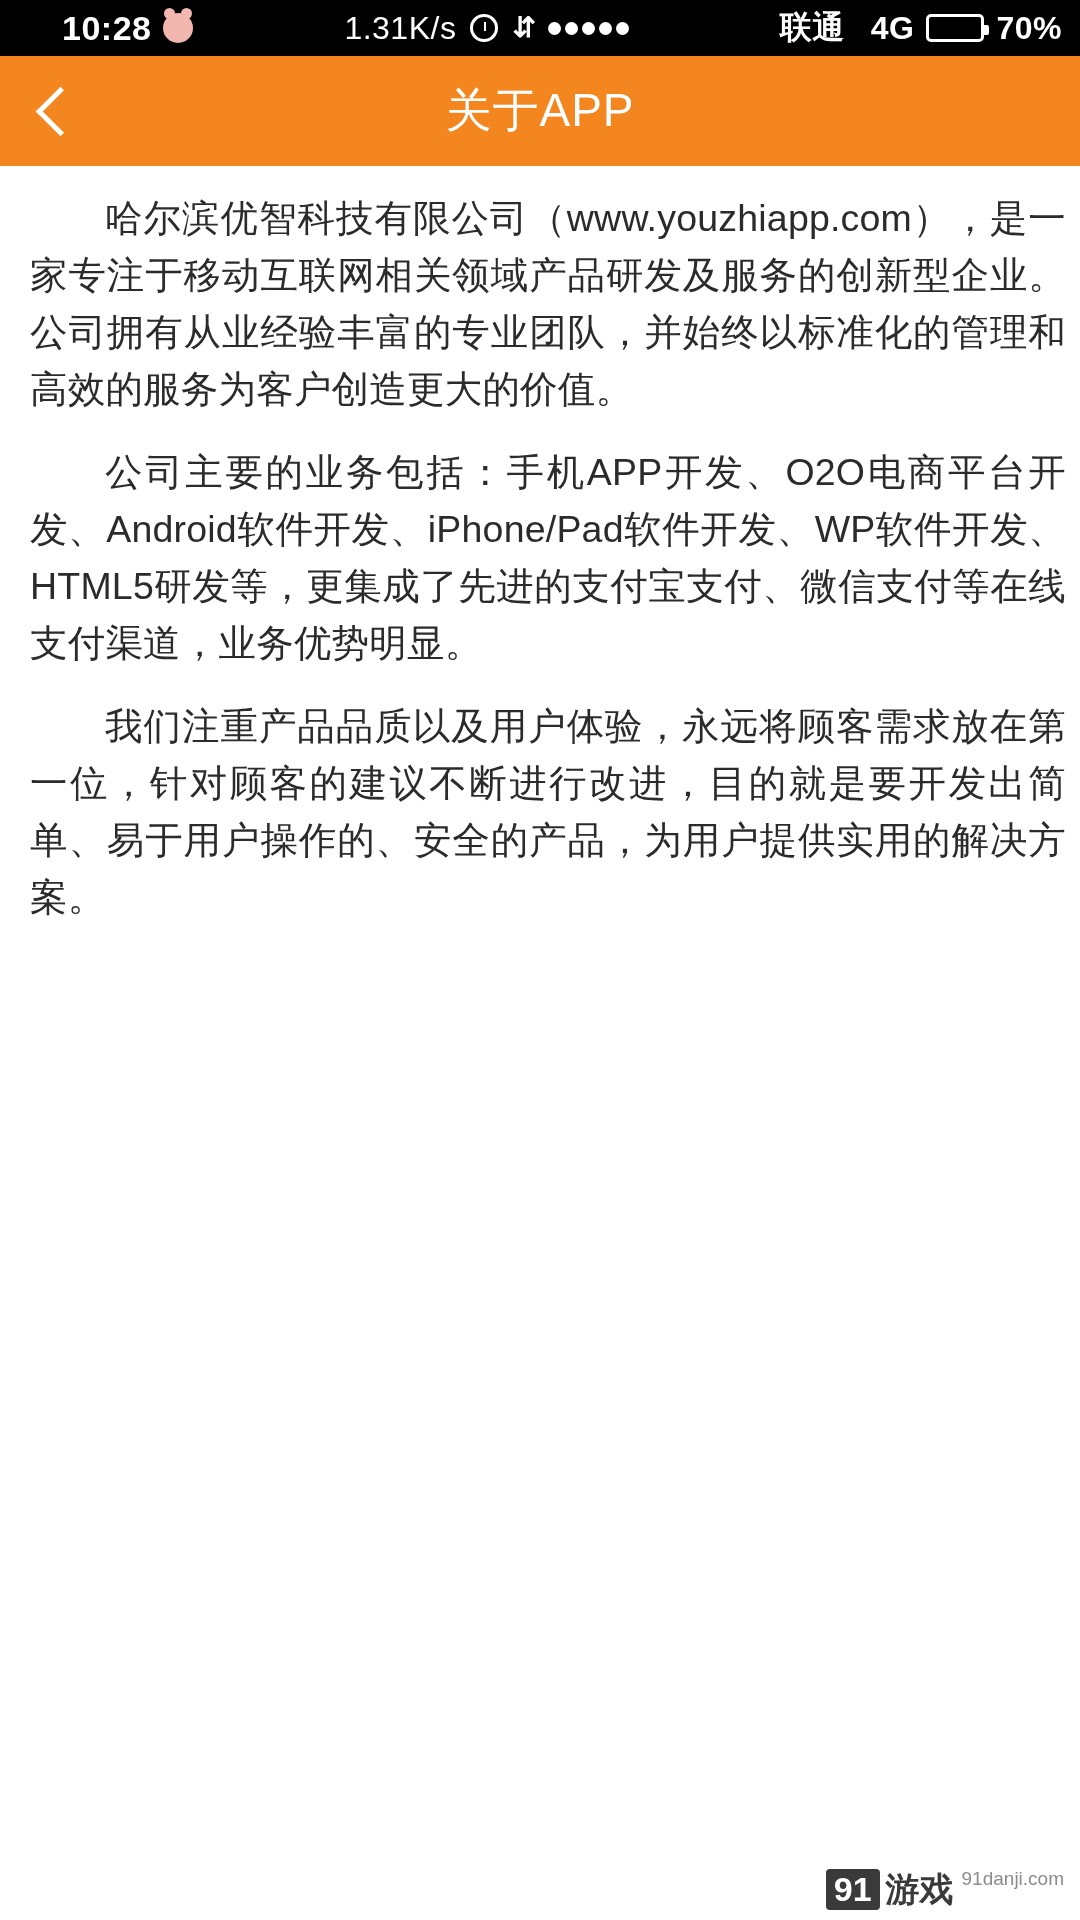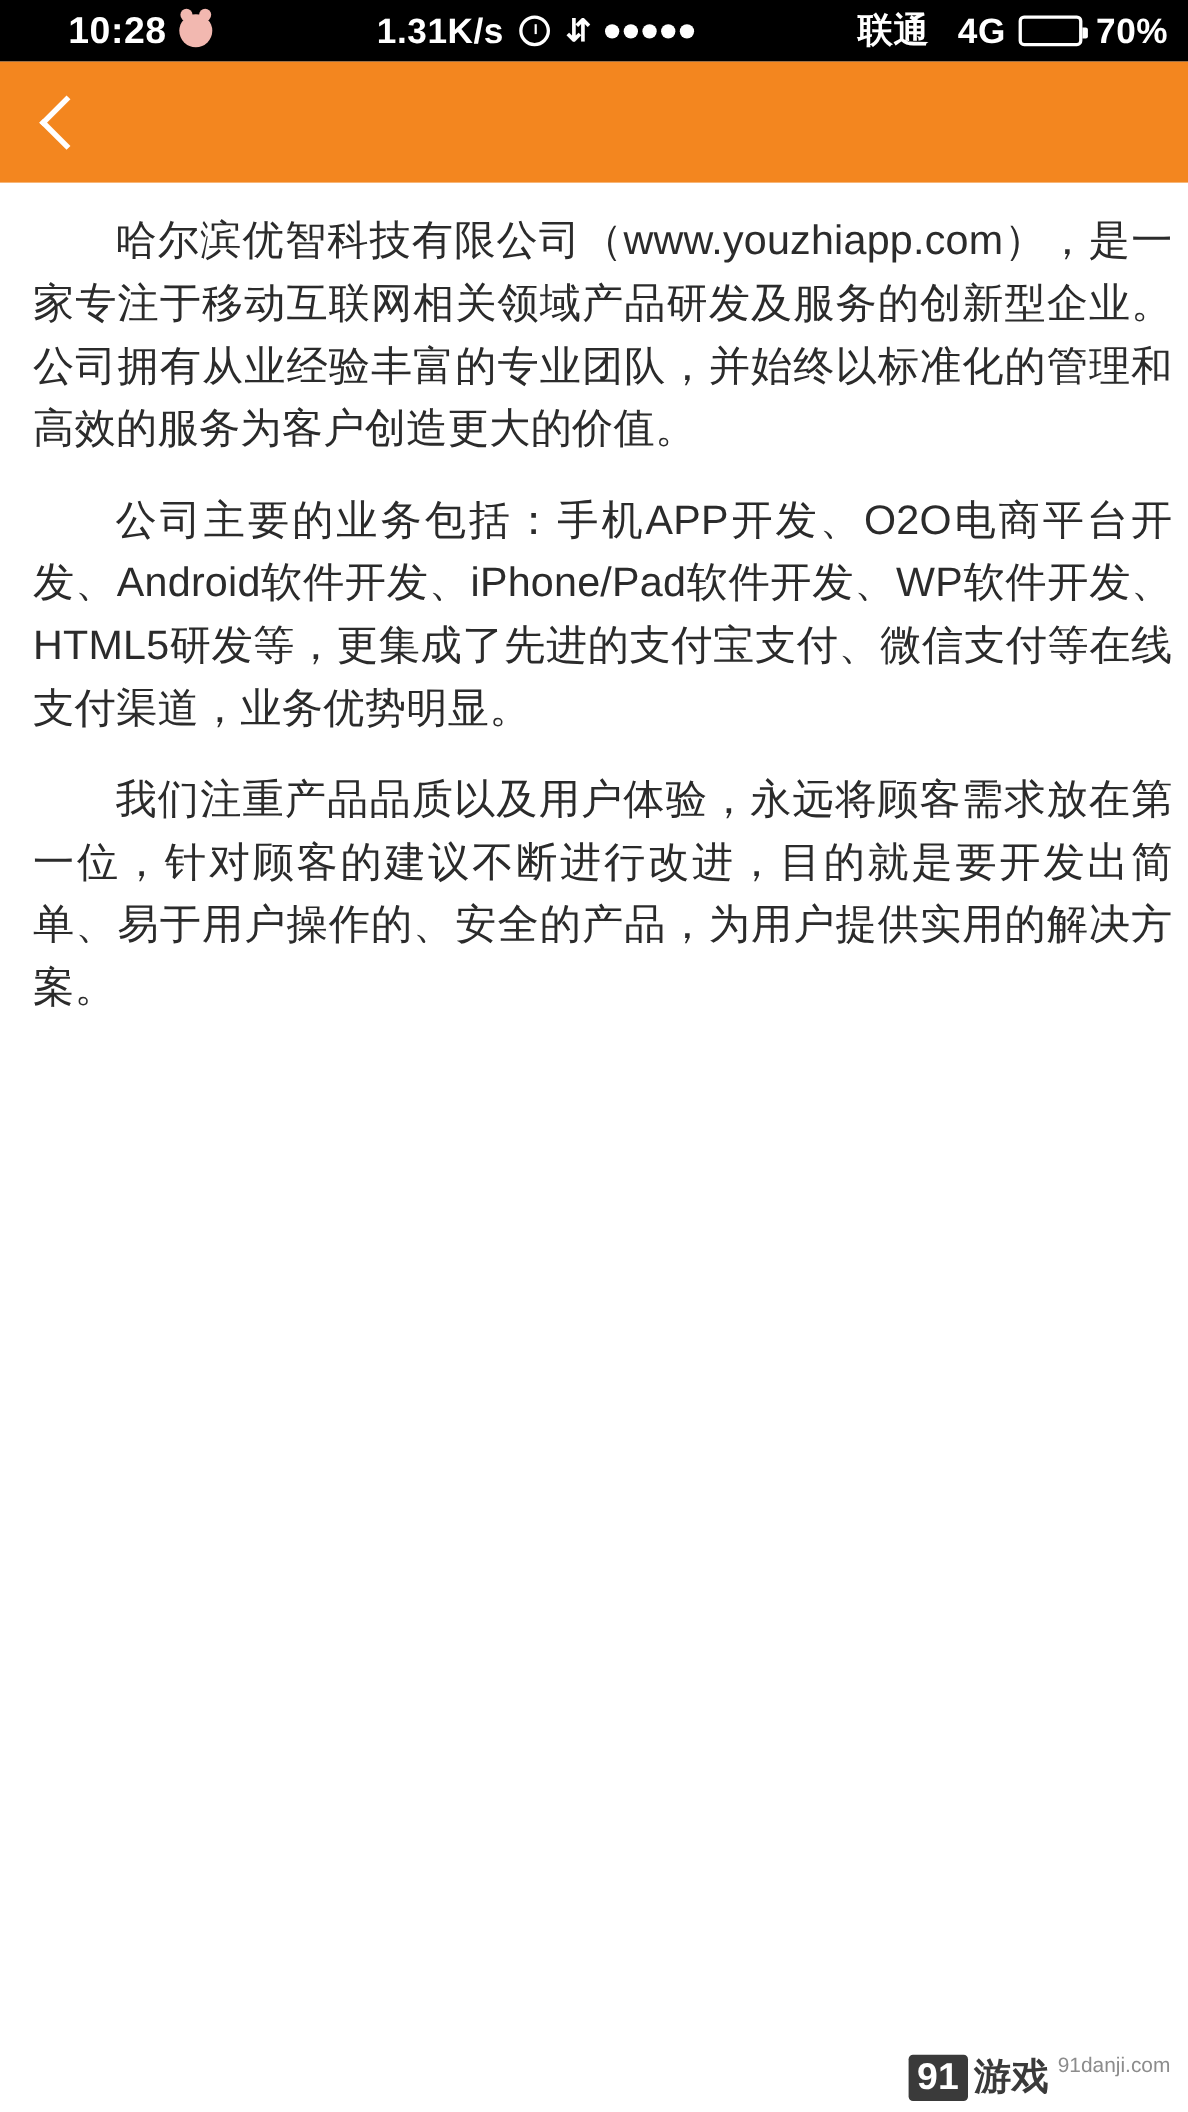--- a/index.html
+++ b/index.html
@@ -56,21 +56,21 @@
   .status-icon-app::before { left: 1px; }
   .status-icon-app::after { right: 1px; }
 
   .status-center {
     flex: 1;
     display: flex;
     align-items: center;
     justify-content: center;
     gap: 14px;
   }
-  .net-speed { font-size: 32px; font-weight: bold; }
+  .net-speed { font-size: 32px; font-weight: normal; }
 
   .alarm-icon {
     width: 28px; height: 28px;
     border: 3px solid #fff;
     border-radius: 50%;
     position: relative;
     box-sizing: border-box;
   }
   .alarm-icon::after {
     content: "";
@@ -178,20 +178,21 @@
     letter-spacing: 0.2px;
     word-break: break-word;
   }
 
   
   .watermark {
     position: absolute;
     right: 16px;
     bottom: 10px;
     display: flex;
+    align-items: flex-end;
     gap: 8px;
   }
   .wm-logo {
     display: flex;
     align-items: center;
     gap: 6px;
   }
   .wm-91 {
     background: #3a3a3a;
     color: #ffffff;
@@ -242,20 +243,21 @@
       <span class="battery-fill" style="width:70%"></span>
     </span>
     <span class="battery-pct">70%</span>
   </div>
 </div>
 
 <div class="title-bar">
   <div class="back-button">
     <span class="back-chevron"></span>
   </div>
+  <div class="title-text">关于APP</div>
 </div>
 
 <div class="content">
   <p class="para">哈尔滨优智科技有限公司（www.youzhiapp.com），是一家专注于移动互联网相关领域产品研发及服务的创新型企业。公司拥有从业经验丰富的专业团队，并始终以标准化的管理和高效的服务为客户创造更大的价值。</p>
   <p class="para">公司主要的业务包括：手机APP开发、O2O电商平台开发、Android软件开发、iPhone/Pad软件开发、WP软件开发、HTML5研发等，更集成了先进的支付宝支付、微信支付等在线支付渠道，业务优势明显。</p>
   <p class="para">我们注重产品品质以及用户体验，永远将顾客需求放在第一位，针对顾客的建议不断进行改进，目的就是要开发出简单、易于用户操作的、安全的产品，为用户提供实用的解决方案。</p>
 </div>
 
 <div class="watermark">
   <div class="wm-logo">

